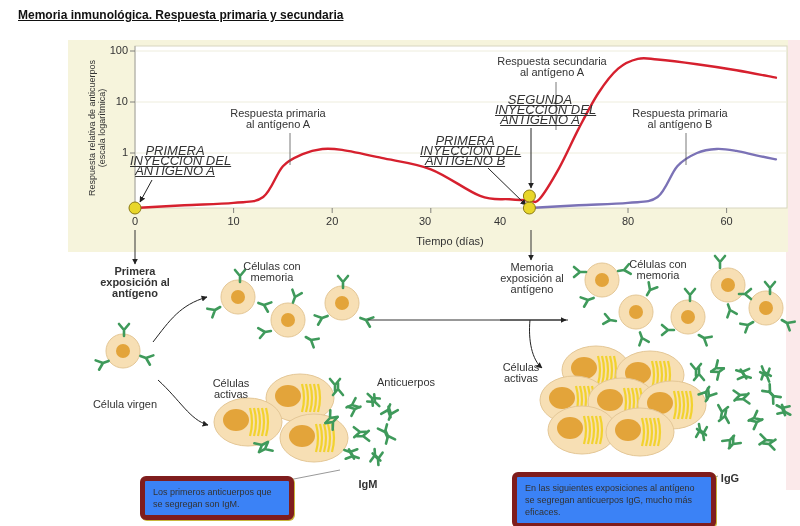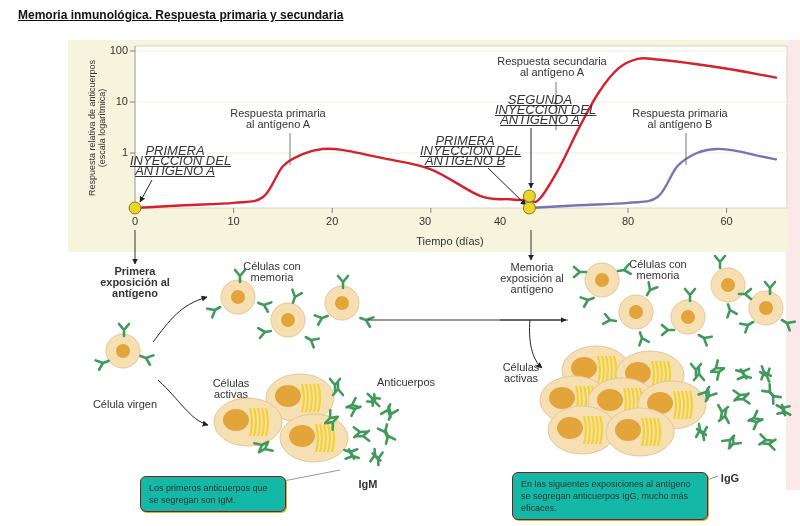--- a/index.html
+++ b/index.html
@@ -4,21 +4,21 @@
 <style>
   html,body{margin:0;padding:0;}
   body{width:800px;height:526px;background:#ffffff;position:relative;overflow:hidden;font-family:"Liberation Sans",sans-serif;color:#222;}
   .right-strip{position:absolute;left:786px;top:40px;width:14px;height:450px;background:#fbe9ea;}
   #title{position:absolute;left:18px;top:8px;font-size:12px;font-weight:bold;text-decoration:underline;color:#111;white-space:nowrap;font-family:"Liberation Sans",sans-serif;}
   #chart-panel{position:absolute;left:68px;top:40px;width:720px;height:212px;background:#f6f4dc;}
   svg{position:absolute;left:0;top:0;}
   .lbl{position:absolute;font-size:11px;line-height:11px;color:#333;text-align:center;white-space:nowrap;font-family:"Liberation Sans",sans-serif;}
   .ital{font-style:italic;font-size:13px;line-height:10px;color:#333;text-decoration:underline;}
   .bold{font-weight:bold;}
-  .callout{position:absolute;background:#14b8a6;border:1px solid #7f1d1d;border-radius:6px;font-size:9px;line-height:12px;padding:5px 8px;color:#333;box-shadow:1px 1px 0 #c9b63a;}
+  .callout{position:absolute;background:#3b82f6;border:5px solid #7f1d1d;border-radius:6px;font-size:9px;line-height:12px;padding:5px 8px;color:#333;box-shadow:1px 1px 0 #c9b63a;}
 </style>
 </head>
 <body>
 
 <div class="right-strip"></div>
 
 <div id="title">Memoria inmunológica. Respuesta primaria y secundaria</div>
 
 <div id="chart-panel"></div>
 

